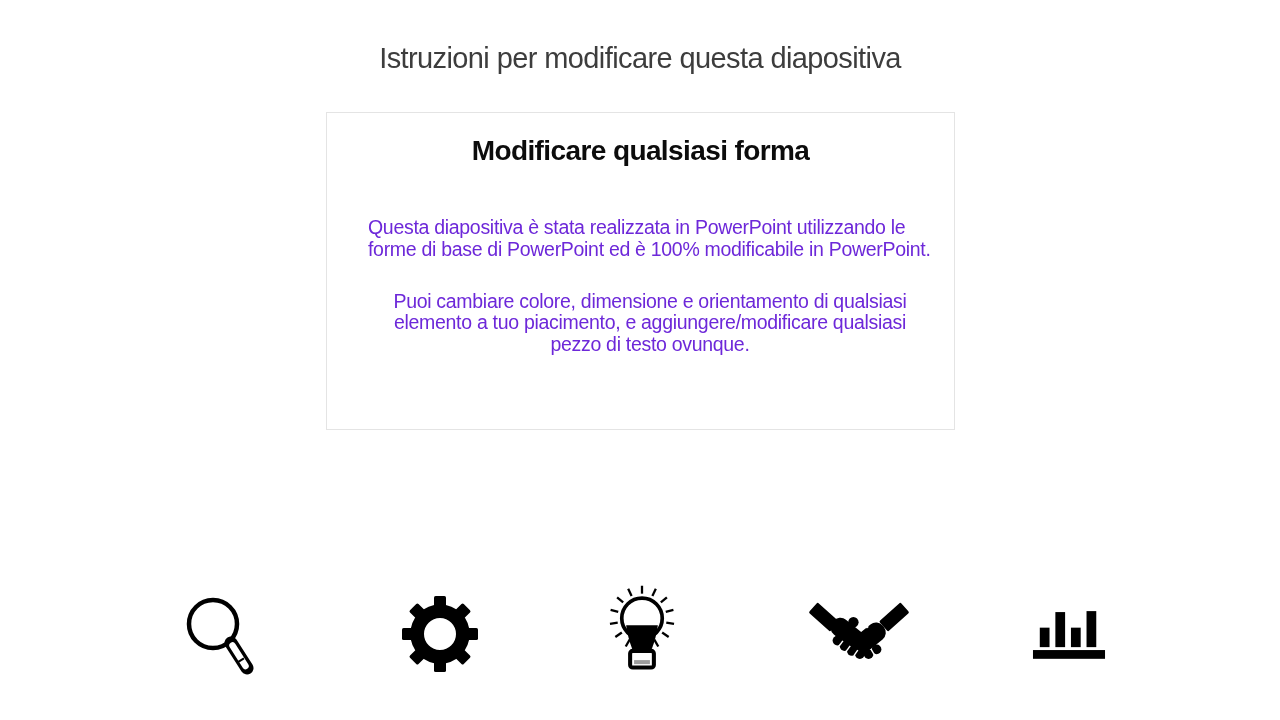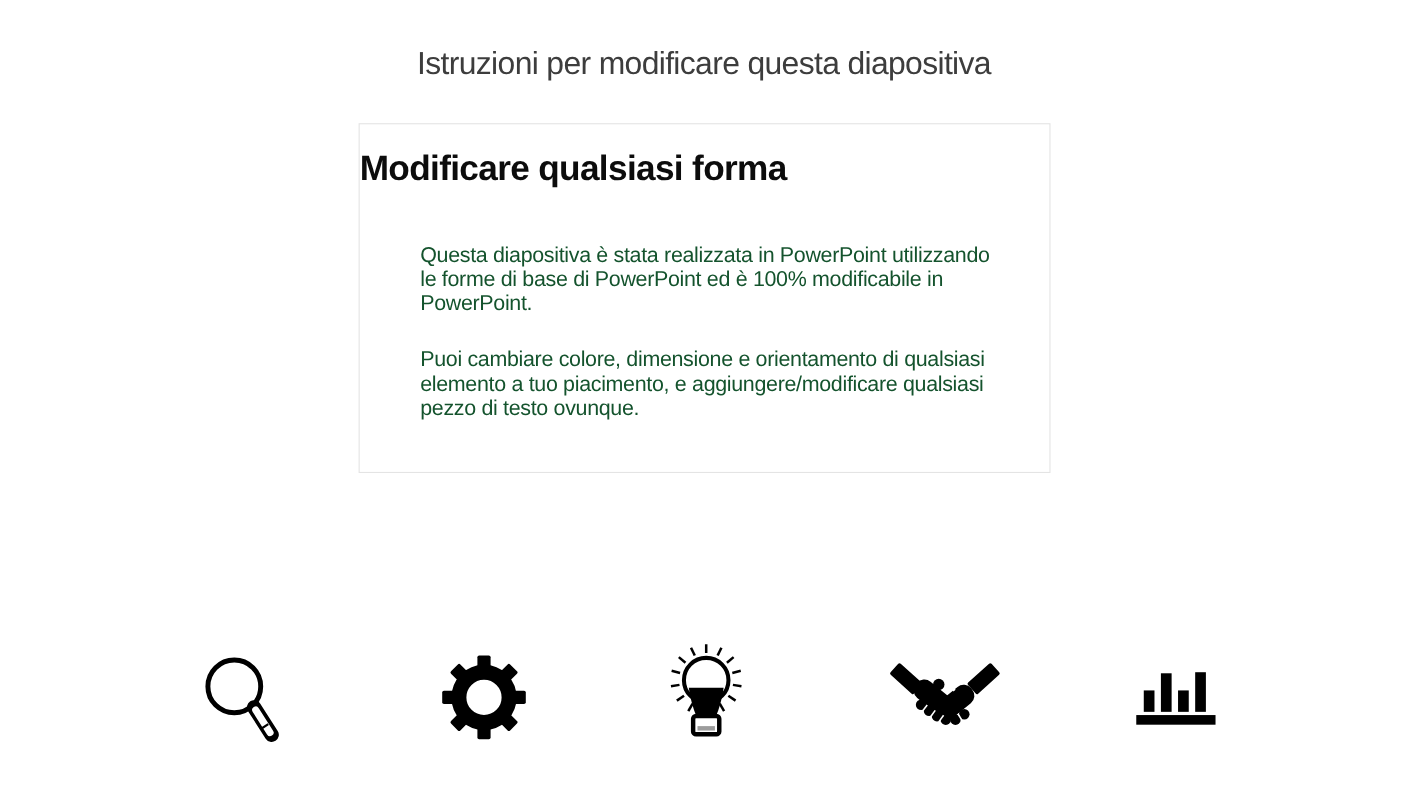--- a/index.html
+++ b/index.html
@@ -22,32 +22,33 @@
 
   .card {
     position: absolute; left: 326px; top: 112px;
     width: 629px; height: 318px;
     box-sizing: border-box;
     border: 1px solid #e4e4e4;
     background: #ffffff;
   }
   .card-heading {
     margin: 22px 0 0 0;
-    font-size: 32px; font-weight: 700;
+    text-align: center;
+    font-size: 28px; font-weight: 700;
     color: #0c0c0c;
     letter-spacing: -0.6px;
   }
   .card-text {
-    margin: 16px; padding: 0 20px 0 39px;
+    margin: 2px; padding: 0 20px 0 39px;
     font-size: 19.5px; line-height: 21.8px;
-    color: #14532d;
+    color: #6d28d9;
     letter-spacing: -0.3px;
   }
   .card-text.p1 { margin-top: 50px; }
-  .card-text.p2 { margin-top: 30px; }
+  .card-text.p2 { margin-top: 30px; text-align: center; }
 
   .subtitle {
     position: absolute; top: 450px; left: 0; width: 100%;
     text-align: center;
     font-size: 25px; font-weight: 700;
     color: #000000;
     letter-spacing: -0.5px;
   }
 
   .icon { position: absolute; line-height: 0; }

